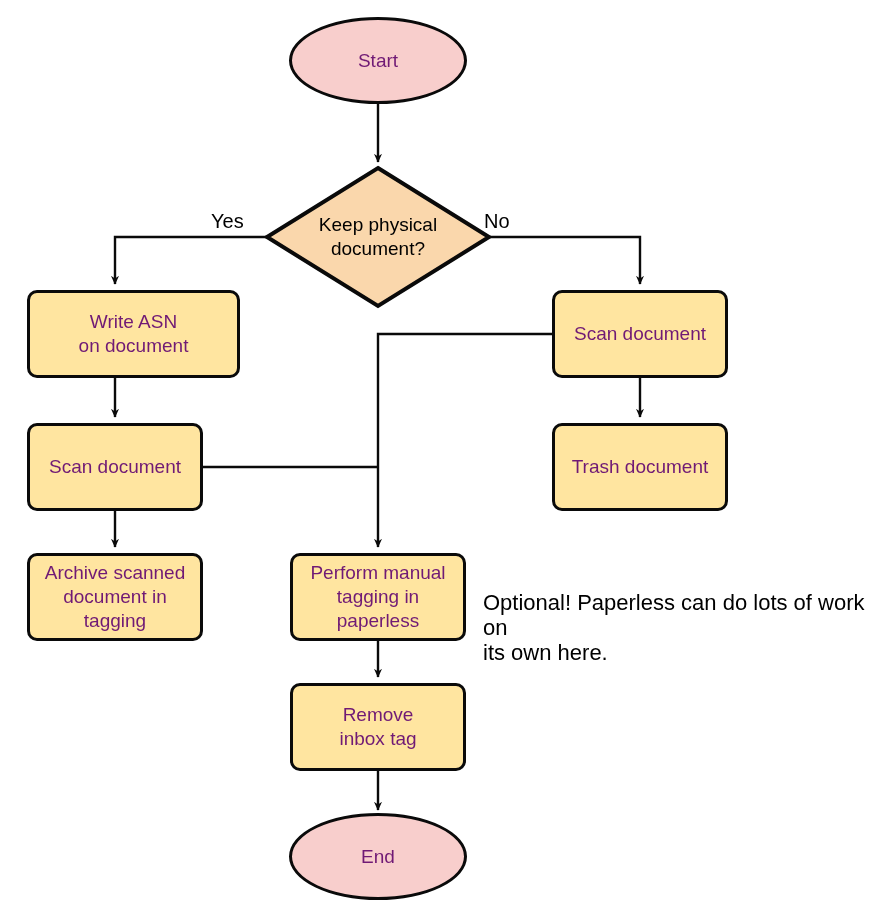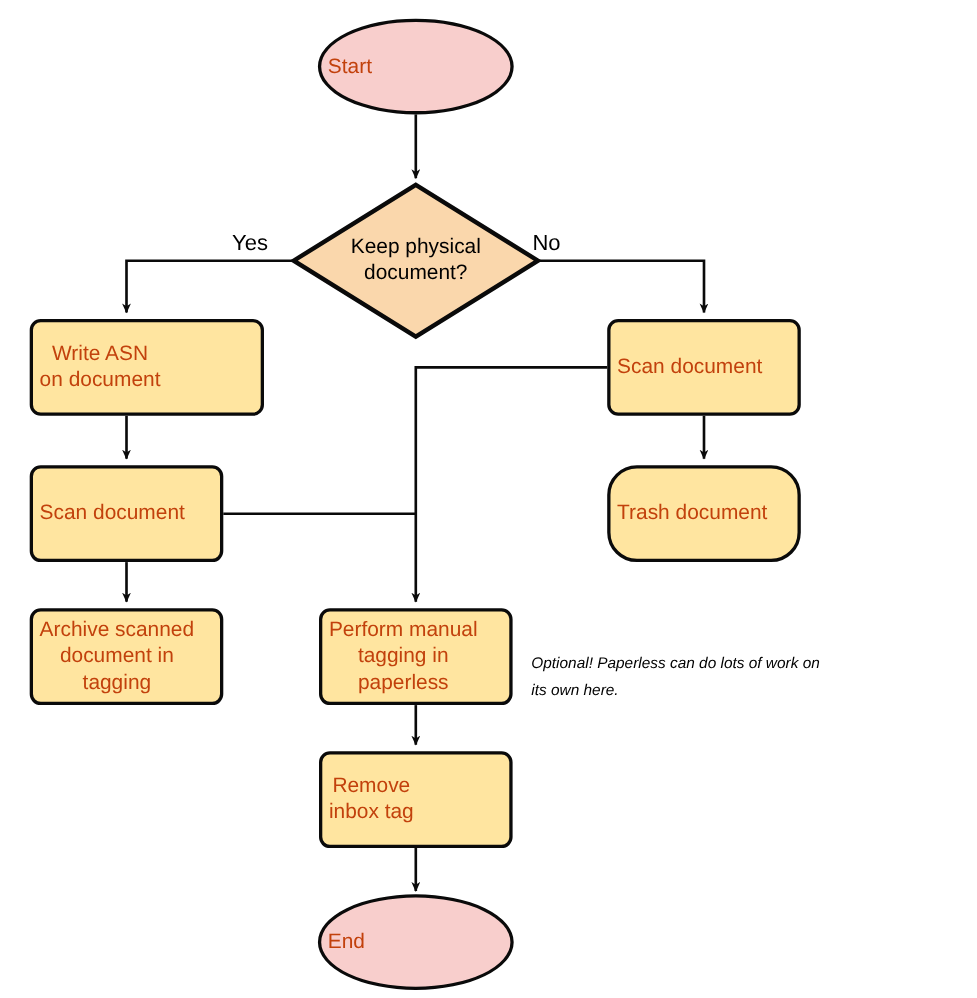--- a/index.html
+++ b/index.html
@@ -25,22 +25,23 @@
     top: 0;
     width: 888px;
     height: 907px;
   }
 
   .node {
     position: absolute;
     box-sizing: border-box;
     display: flex;
     align-items: center;
+    justify-content: center;
     text-align: center;
-    color: #c2410c;
+    color: #701a75;
     font-size: 19px;
     line-height: 24px;
     z-index: 2;
   }
 
   .node.terminator {
     border: 3px solid #0a0a0a;
     border-radius: 50%;
     background: #f8cecc;
   }
@@ -81,23 +82,22 @@
     position: absolute;
     font-size: 20px;
     line-height: 20px;
     color: #000000;
     z-index: 3;
     white-space: nowrap;
   }
 
   .annotation {
     position: absolute;
-    font-size: 14px;
+    font-size: 22px;
     line-height: 25px;
-    font-style: italic;
     color: #000000;
     z-index: 3;
   }
 </style>
 </head>
 <body>
 
 <div id="canvas">
 
   <svg id="edges" viewBox="0 0 888 907" xmlns="http://www.w3.org/2000/svg">
@@ -158,21 +158,21 @@
   <div class="node process" style="left:27px; top:553px; width:176px; height:88px;">
     <span class="node-label">Archive scanned
 document in
 tagging</span>
   </div>
 
   <div class="node process" style="left:552px; top:290px; width:176px; height:88px;">
     <span class="node-label">Scan document</span>
   </div>
 
-  <div class="node process" style="left:552px; top:423px; width:176px; height:88px;border-radius:27px;">
+  <div class="node process" style="left:552px; top:423px; width:176px; height:88px;">
     <span class="node-label">Trash document</span>
   </div>
 
   <div class="node process" style="left:290px; top:553px; width:176px; height:88px;">
     <span class="node-label">Perform manual
 tagging in
 paperless</span>
   </div>
 
   <div class="node process" style="left:290px; top:683px; width:176px; height:88px;">

